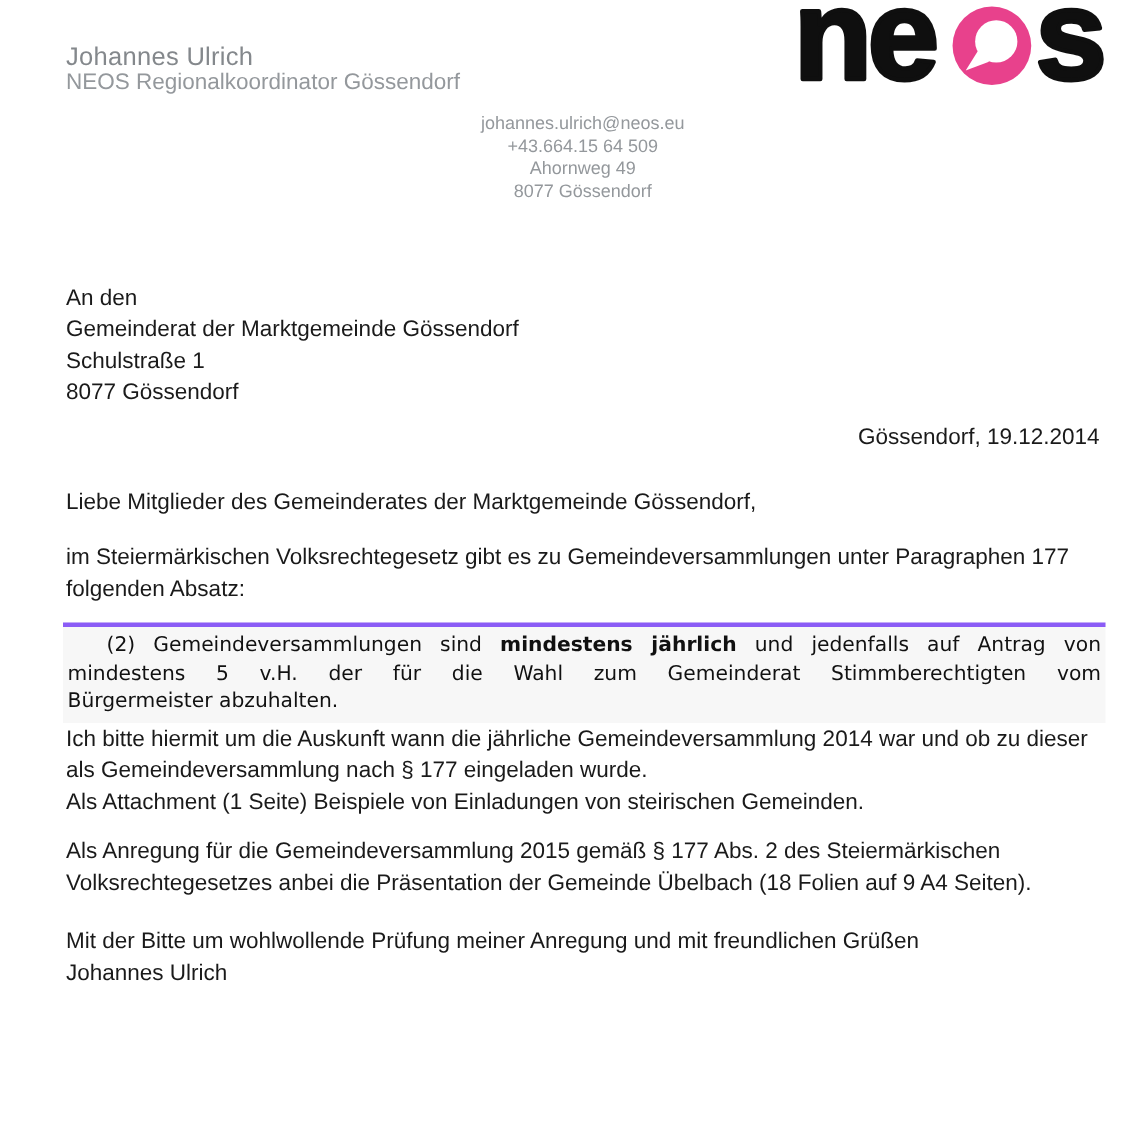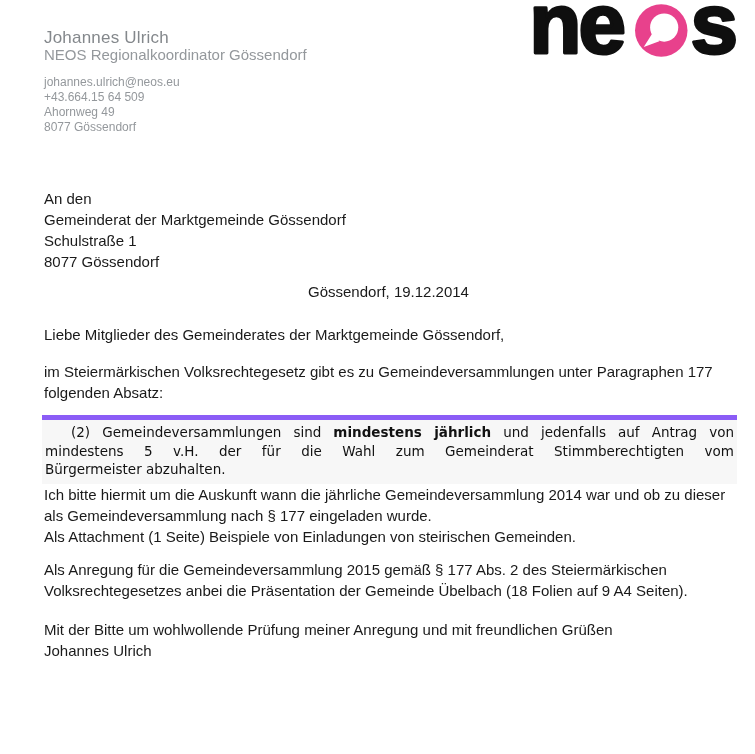--- a/index.html
+++ b/index.html
@@ -23,57 +23,58 @@
     color: #84888c; letter-spacing: .2px;
   }
   .sender-role {
     font-size: 15px; line-height: 14px;
     color: #94989c;
   }
   .sender-contact {
     margin-top: 13px;
     font-size: 12px; line-height: 15px;
     color: #94989c;
+    text-align: center;
   }
   .logo {
     position: absolute;
     top: 2px; right: 16px;
     width: 206px; height: 57px;
   }
   .logo svg { display: block; width: 206px; height: 57px; }
 
   
   .recipient {
     margin-top: 53px;
     font-size: 15px; line-height: 21px;
   }
   .dateline {
     margin-top: 9px;
     font-size: 15px; line-height: 21px;
-    text-align: center;
+    text-align: right;
   }
 
   
   .subject { margin-top: 20px; font-size: 15px; line-height: 21px; }
   .subject-title { font-weight: bold; }
 
   
   .salutation { margin-top: 22px; font-size: 15px; line-height: 21px; }
   .para { font-size: 15px; line-height: 21px; }
   .para-intro      { margin-top: 16px; }
   .para-request    { }
   .para-suggestion { margin-top: 12px; }
   .para-closing    { margin-top: 18px; }
 
   
   .quote {
     margin-top: 12px;
     margin-left: -2px; margin-right: -4px;
     background: #f7f7f7;
-    border-top: 5px solid #8b5cf6;
+    border-top: 3px solid #8b5cf6;
     padding: 3px 3px 5px 3px;
     font-family: "DejaVu Sans", sans-serif;
     font-size: 13.5px; line-height: 18.5px;
     color: #111;
   }
   .q-line { text-align: left; }
   .q-just { text-align: justify; text-align-last: justify; }
   .q-indent { text-indent: 26px; }
 </style>
 </head>

